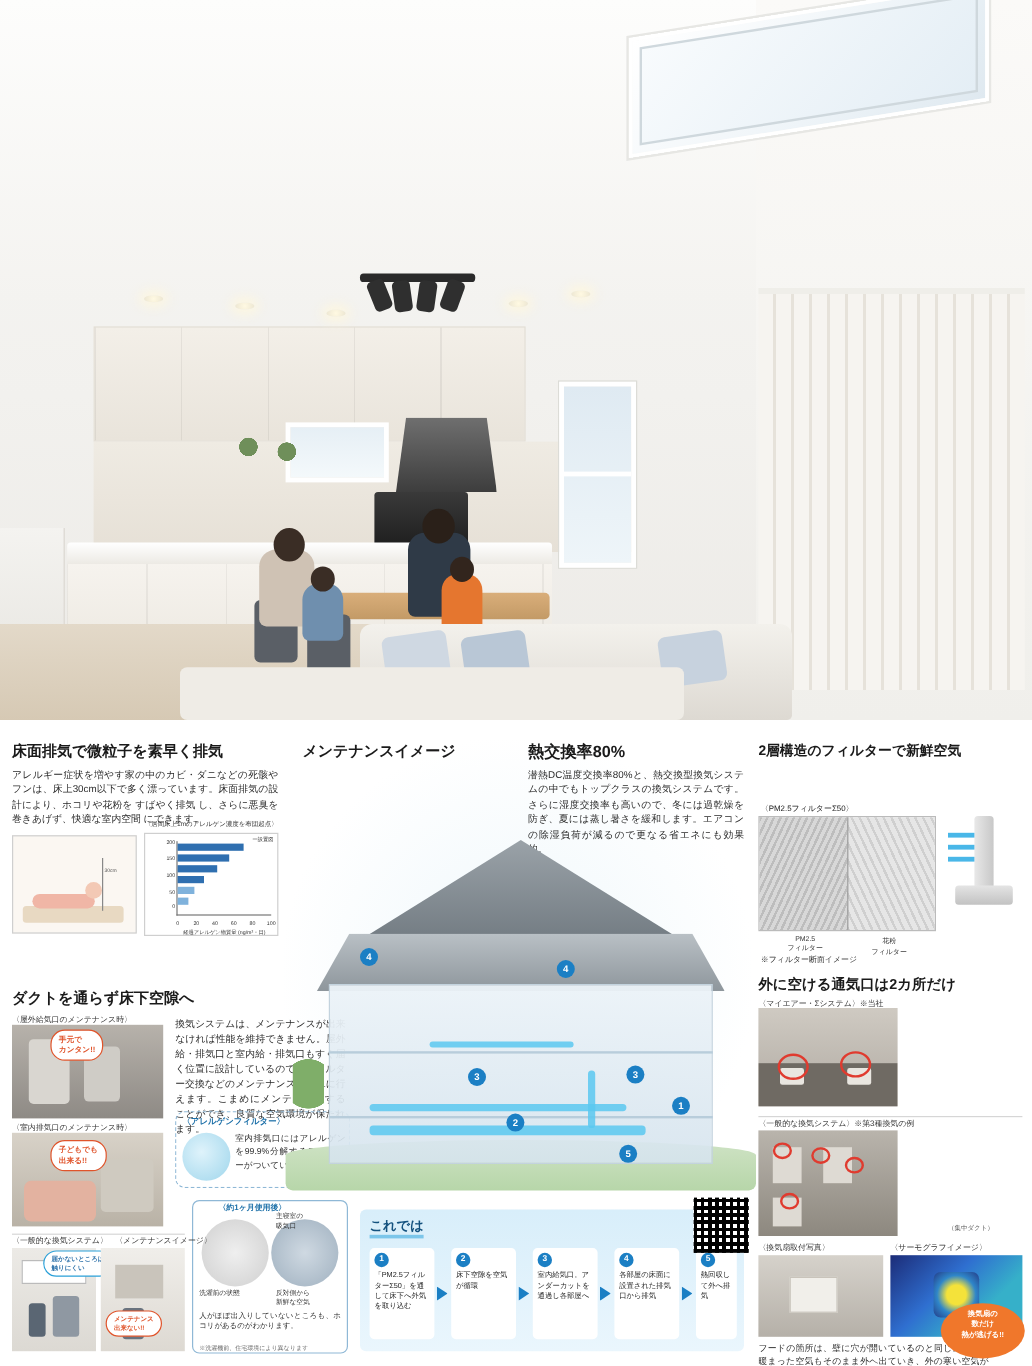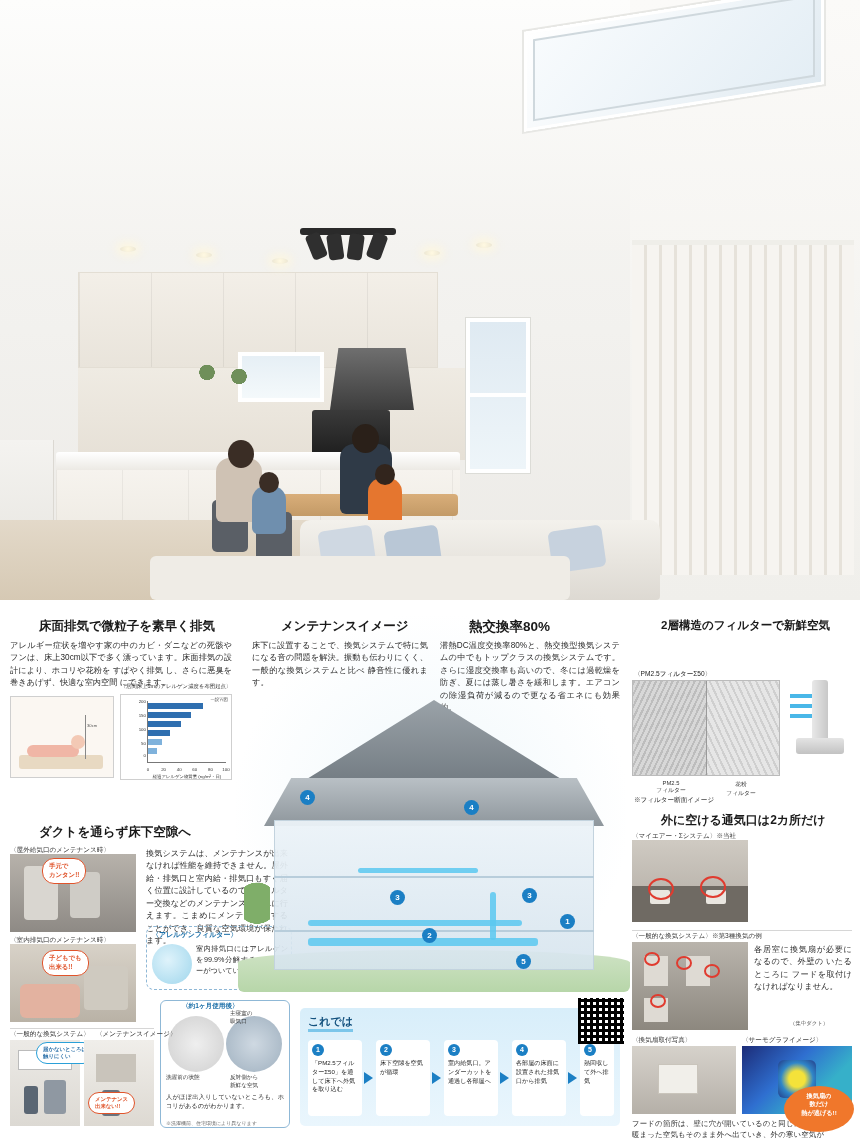--- a/index.html
+++ b/index.html
@@ -166,21 +166,21 @@
     position:absolute;
     font-weight:bold;
     color:#1a1a1a;
     white-space:nowrap;
   }
   .sec-head .bar {
     position:absolute; left:0; bottom:-4px; height:7px; width:100%;
     background:linear-gradient(90deg,#bfe3f3 0%, #e8f5fb 60%, #ffffff 100%);
     z-index:-1;
   }
-  .sec-head span.t { position:relative; z-index:1;margin-left:29px; }
+  .sec-head span.t { position:relative; z-index:1; }
 
   .body-txt {
     position:absolute;
     font-size:8.2px;
     line-height:1.52;
     color:#2b2b2b;
     text-align:justify;
   }
 
   .photo {
@@ -419,21 +419,20 @@
       <div class="xtick" style="left:80%;">80</div>
       <div class="xtick" style="left:100%;">100</div>
       <div class="xlabel">経過アレルゲン物質量 (ng/m²・日)</div>
     </div>
   </div>
 
   <div class="sec-head" style="left:252px; top:18px; font-size:12.5px;">
     <span class="t">メンテナンスイメージ</span>
     <span class="bar"></span>
   </div>
-  <div class="body-txt" style="left:252px; top:40px; width:176px;">床下に設置することで、換気システムで特に気になる音の問題を解決。振動も伝わりにくく、一般的な換気システムと比べ 静音性に優れます。</div>
 
   <div class="sec-head" style="left:440px; top:18px; font-size:13.5px;">
     <span class="t">熱交換率80%</span>
     <span class="bar"></span>
   </div>
   <div class="body-txt" style="left:440px; top:40px; width:180px;">潜熱DC温度交換率80%と、熱交換型換気システムの中でもトップクラスの換気システムです。さらに湿度交換率も高いので、冬には過乾燥を防ぎ、夏には蒸し暑さを緩和します。エアコンの除湿負荷が減るので更なる省エネにも効果的。</div>
 
   <div class="sec-head" style="left:632px; top:18px; font-size:11.5px;">
     <span class="t">2層構造のフィルターで新鮮空気</span>
     <span class="bar"></span>
@@ -586,21 +585,20 @@
   <div class="cap" style="left:632px; top:332px;">〈一般的な換気システム〉※第3種換気の例</div>
   <div class="photo" style="left:632px; top:342px; width:116px; height:88px; background:linear-gradient(180deg,#b9b4ac,#8d887f);">
     <div style="position:absolute; left:12px; top:14px; width:24px; height:30px; background:#dedad3;"></div>
     <div style="position:absolute; left:54px; top:14px; width:24px; height:30px; background:#dedad3;"></div>
     <div style="position:absolute; left:12px; top:56px; width:24px; height:24px; background:#dedad3;"></div>
   </div>
   <div class="circ-red" style="left:644px; top:352px; width:16px; height:14px;"></div>
   <div class="circ-red" style="left:676px; top:356px; width:16px; height:14px;"></div>
   <div class="circ-red" style="left:704px; top:364px; width:16px; height:14px;"></div>
   <div class="circ-red" style="left:650px; top:394px; width:16px; height:14px;"></div>
-  <div class="body-txt" style="left:754px; top:344px; width:98px;">各居室に換気扇が必要になるので、外壁の いたるところに フードを取付けなければなりません。</div>
   <div class="cap" style="left:790px; top:420px; font-size:5.4px; color:#555;">（集中ダクト）</div>
 
   <div class="cap" style="left:632px; top:436px;">〈換気扇取付写真〉</div>
   <div class="photo" style="left:632px; top:446px; width:104px; height:68px; background:linear-gradient(180deg,#d6d2cb,#b5b0a8);">
     <div style="position:absolute; left:26px; top:18px; width:40px; height:30px; background:#f1efea; border:1px solid #c9c4bb;"></div>
   </div>
   <div class="cap" style="left:742px; top:436px;">〈サーモグラフイメージ〉</div>
   <div class="photo" style="left:742px; top:446px; width:110px; height:68px; background:linear-gradient(135deg,#1c2c78,#2f6fd0 40%,#36b0c9 70%);">
     <div style="position:absolute; left:36px; top:14px; width:38px; height:38px; border-radius:6px;
       background:radial-gradient(circle,#f4e23a 0 30%, #2f86c9 60%, #243a86 100%);"></div>

